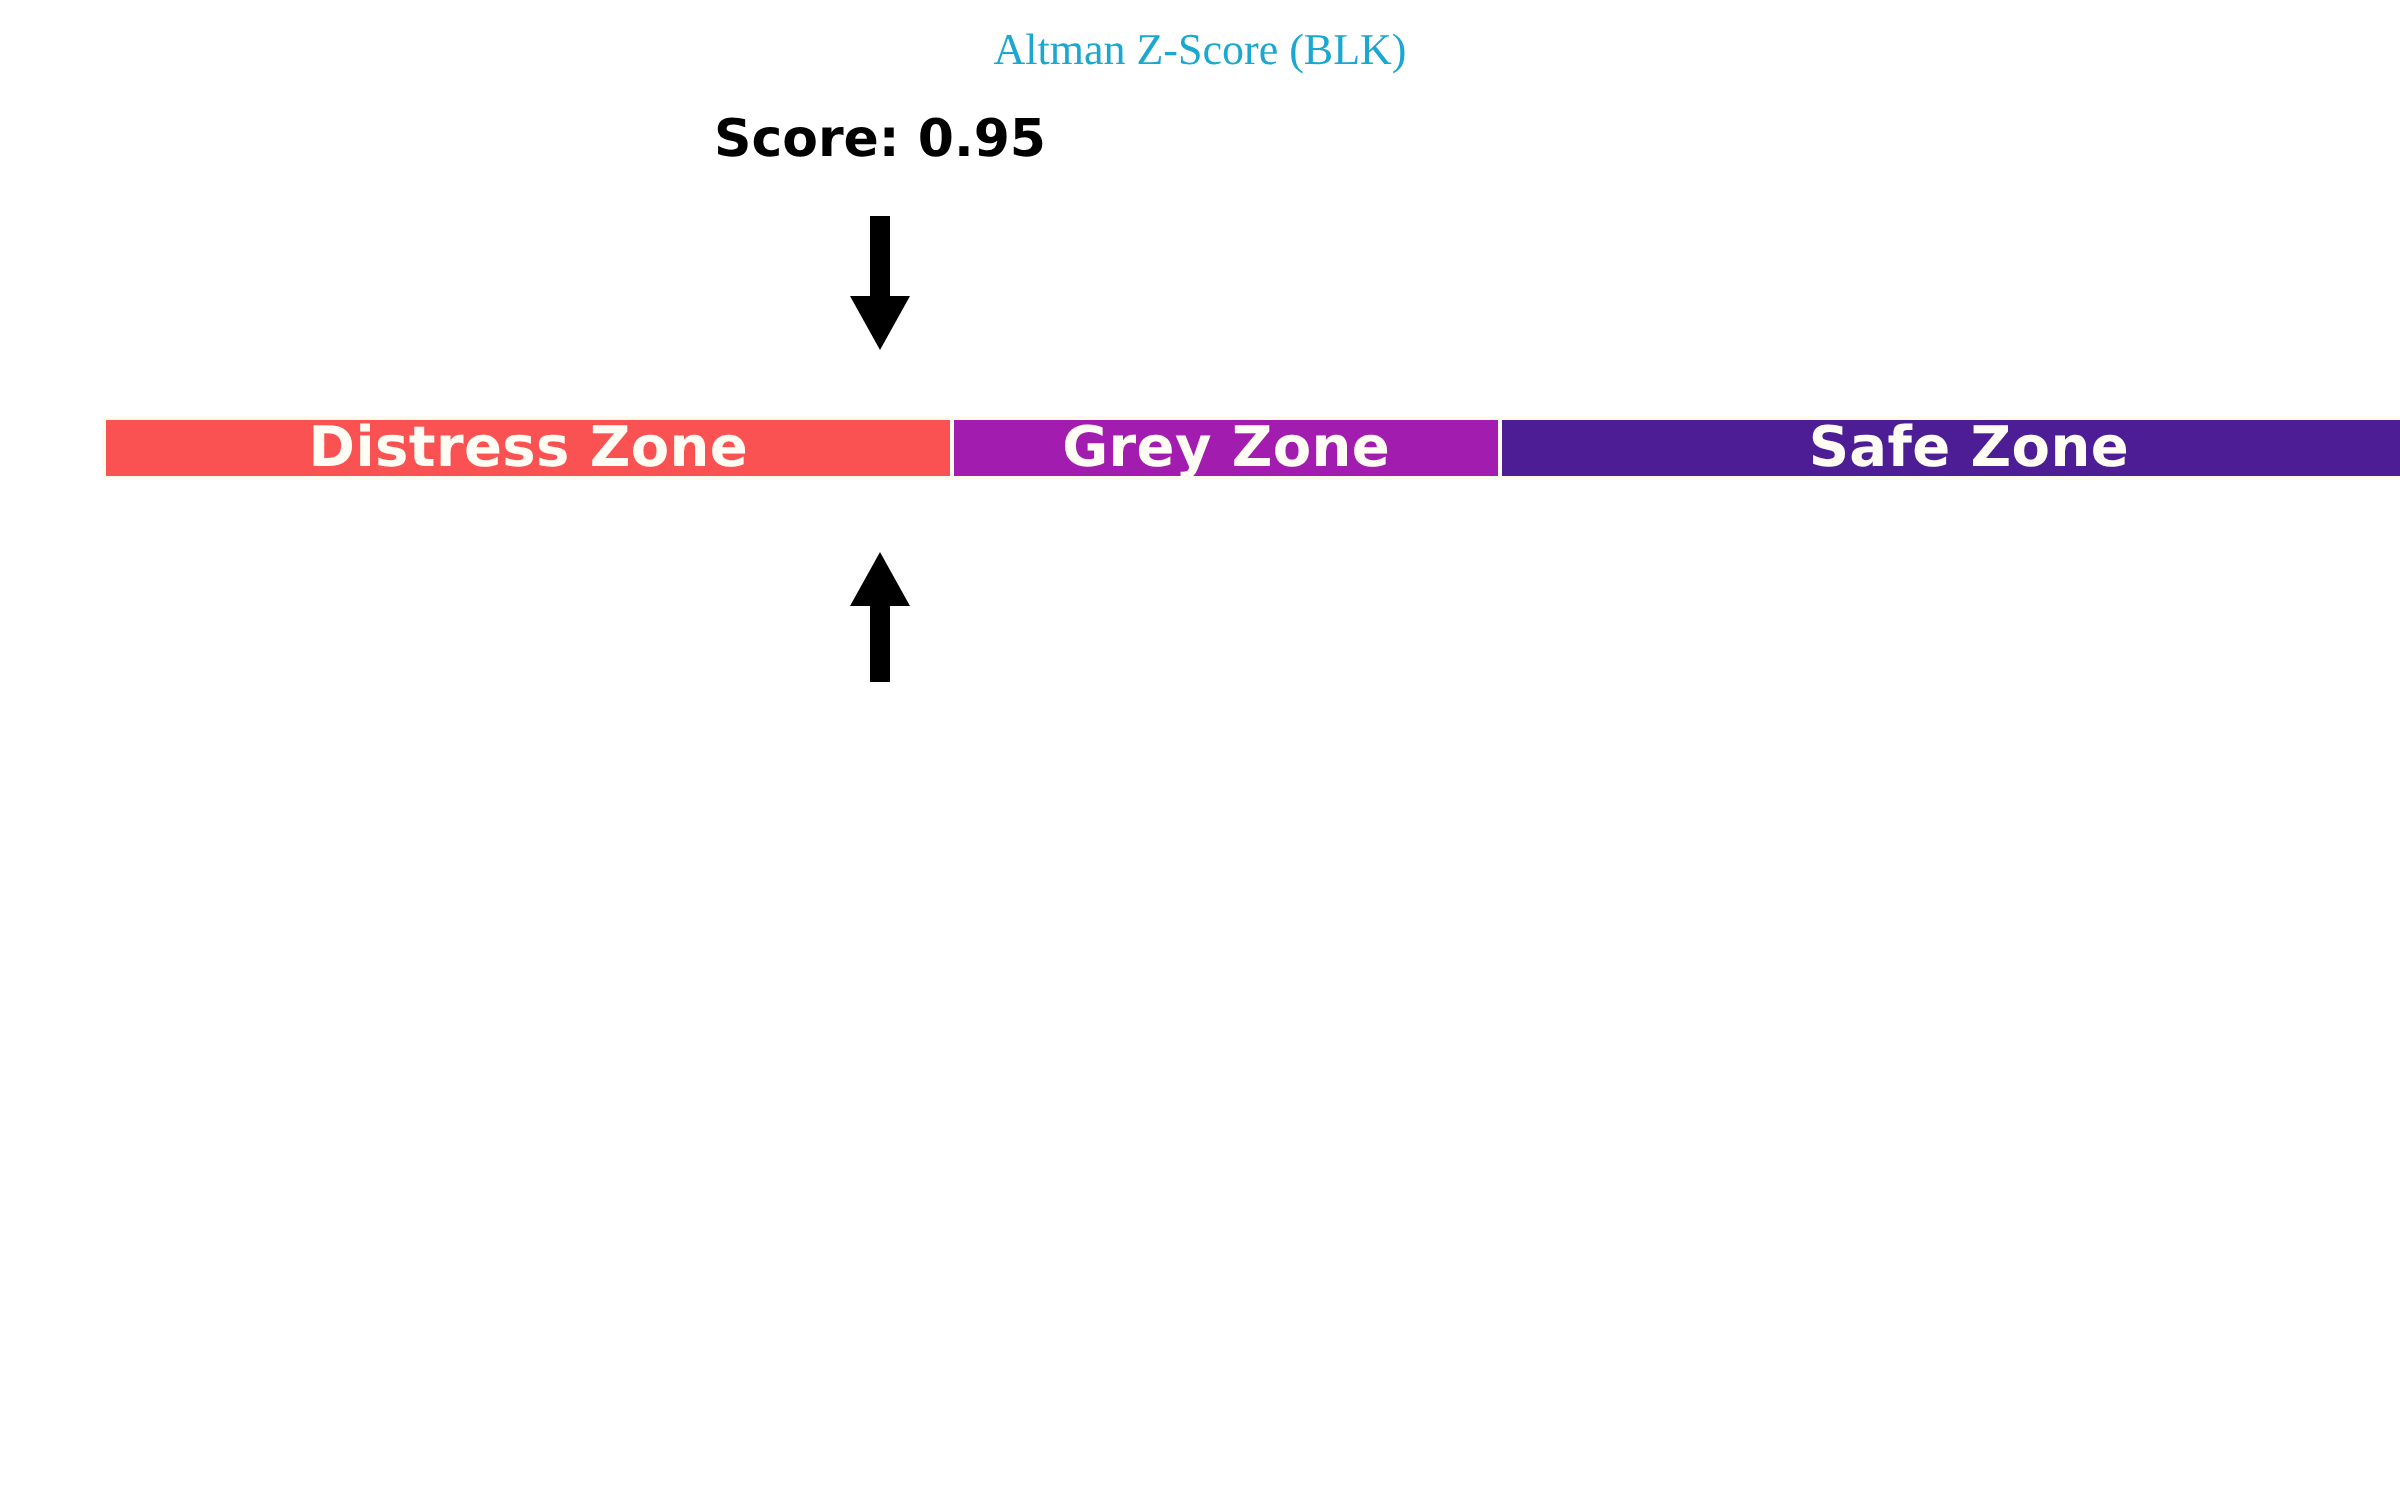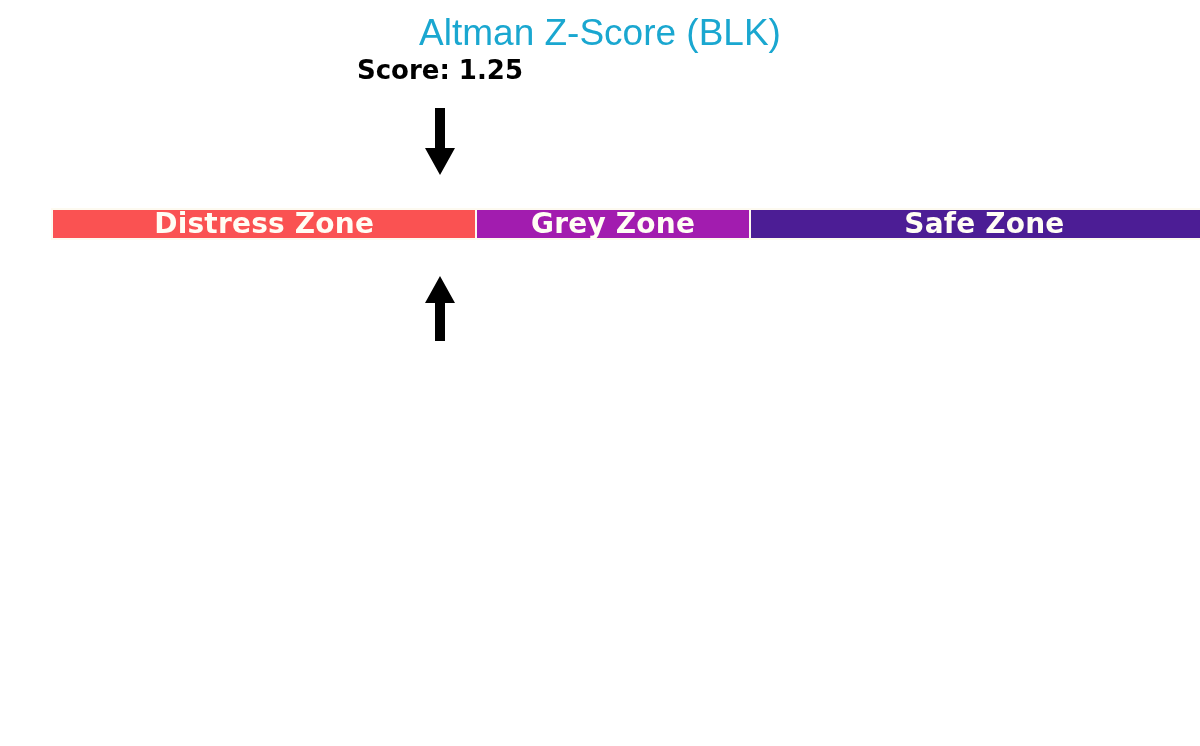--- a/index.html
+++ b/index.html
@@ -18,22 +18,22 @@
 
   .gauge-panel {
     position: absolute;
     left: 0;
     width: 1200px;
   }
 
   .gauge-title {
     position: absolute;
     text-align: center;
-    font-family: Liberation Sans, sans-serif;
-    font-size: 37px;
+    font-family: Liberation Serif, serif;
+    font-size: 22px;
     font-weight: 400;
     color: #1aa7d0;
     white-space: nowrap;
     line-height: 1;
   }
 
   .score-label {
     position: absolute;
     font-family: "DejaVu Sans", sans-serif;
     font-size: 26px;
@@ -107,21 +107,21 @@
   
   #chart2 { top: 376px; height: 370px; }
 </style>
 </head>
 <body>
 
 <div class="gauge-panel" id="chart1">
 
   <div class="gauge-title">Altman Z-Score (BLK)</div>
 
-  <div class="score-label" id="chart1-score">Score: 1.25</div>
+  <div class="score-label" id="chart1-score">Score: 0.95</div>
 
   <div class="arrow" id="chart1-arrow-down">
     <svg width="32" height="68" viewBox="0 0 32 68" xmlns="http://www.w3.org/2000/svg">
       <path d="M11 0 L21 0 L21 40 L31 40 L16 67 L1 40 L11 40 Z" fill="#000000"></path>
     </svg>
   </div>
 
   <div class="arrow" id="chart1-arrow-up">
     <svg width="32" height="66" viewBox="0 0 32 66" xmlns="http://www.w3.org/2000/svg">
       <path d="M16 0 L31 27 L21 27 L21 65 L11 65 L11 27 L1 27 Z" fill="#000000"></path>

